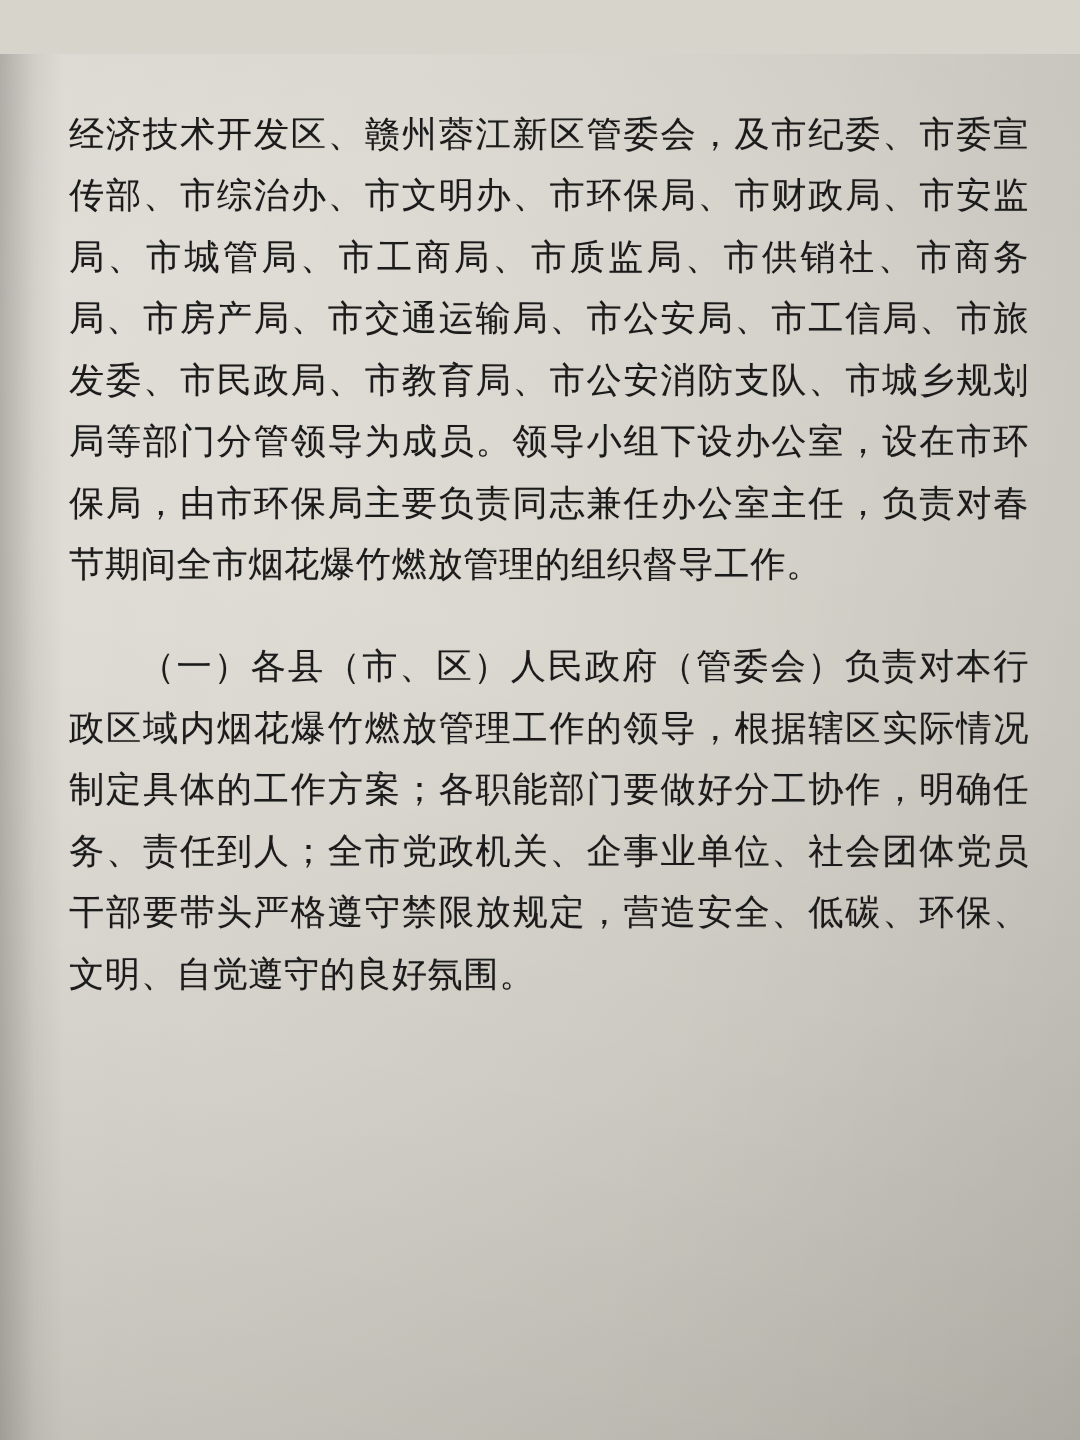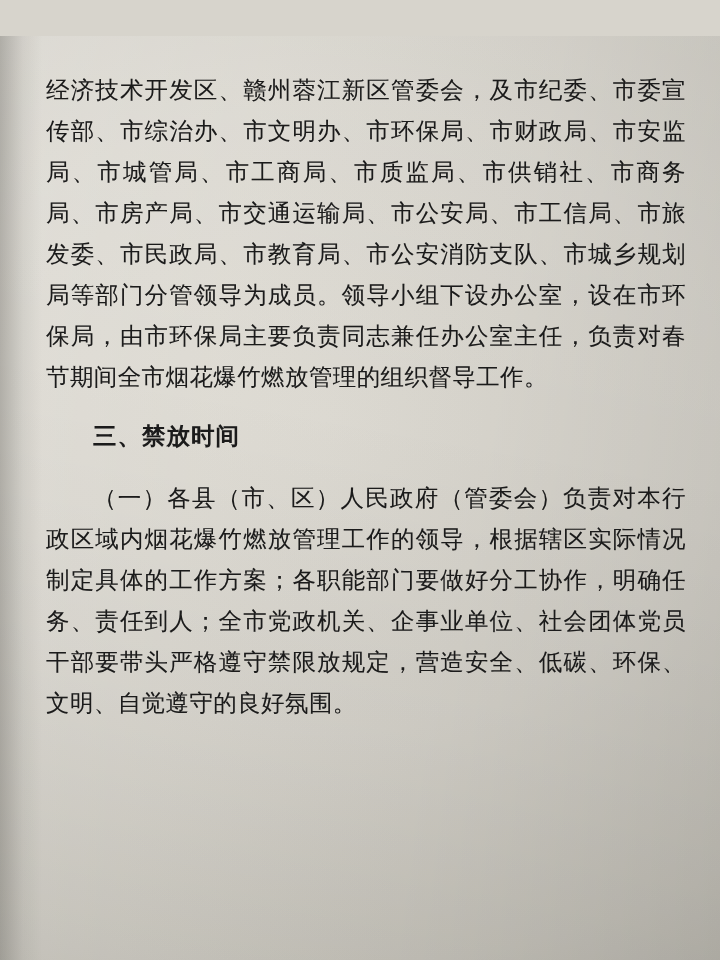--- a/index.html
+++ b/index.html
@@ -81,21 +81,20 @@
 </style>
 </head>
 <body>
 
 <div id="page">
   <div id="text-body">
 
     <p class="para">经济技术开发区、赣州蓉江新区管委会，及市纪委、市委宣传部、市综治办、市文明办、市环保局、市财政局、市安监局、市城管局、市工商局、市质监局、市供销社、市商务局、市房产局、市交通运输局、市公安局、市工信局、市旅发委、市民政局、市教育局、市公安消防支队、市城乡规划局等部门分管领导为成员。领导小组下设办公室，设在市环保局，由市环保局主要负责同志兼任办公室主任，负责对春节期间全市烟花爆竹燃放管理的组织督导工作。</p>
 
     <div class="gap-md"></div>
-    <p class="heading">三、禁放时间</p>
 
 
     <div class="gap-md"></div>
 
 
     <div class="gap-md"></div>
 
     <p class="para indent">（一）各县（市、区）人民政府（管委会）负责对本行政区域内烟花爆竹燃放管理工作的领导，根据辖区实际情况制定具体的工作方案；各职能部门要做好分工协作，明确任务、责任到人；全市党政机关、企事业单位、社会团体党员干部要带头严格遵守禁限放规定，营造安全、低碳、环保、文明、自觉遵守的良好氛围。</p>
 
   </div>

